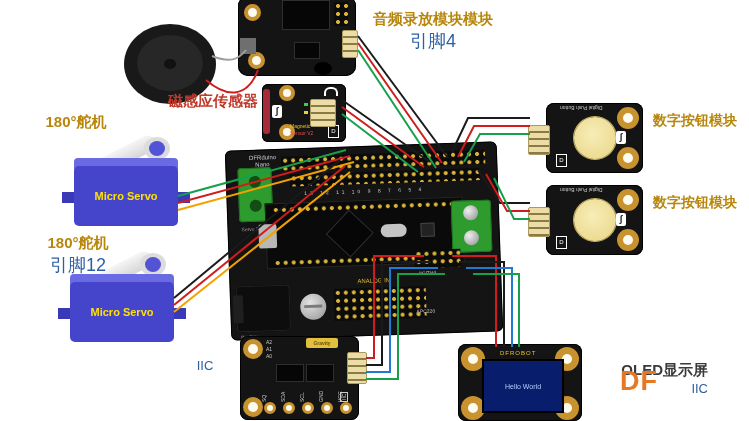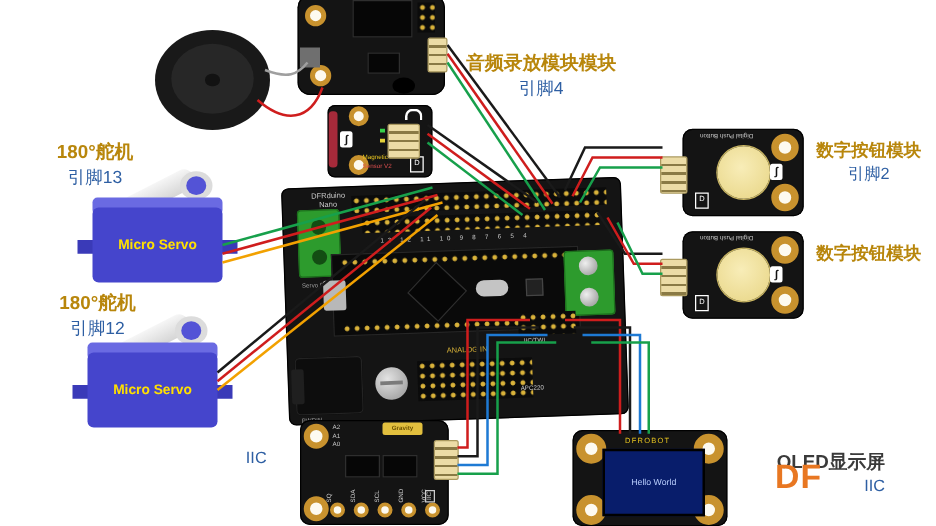--- a/index.html
+++ b/index.html
@@ -4,21 +4,21 @@
 <style>
   html,body { margin:0; padding:0; background:#fff; }
   #canvas {
     position:relative; width:749px; height:421px; background:#ffffff;
     overflow:hidden; font-family:"Liberation Sans", sans-serif;
   }
   .abs { position:absolute; }
   
   .lbl { position:absolute; text-align:center; line-height:1.25; }
   .lbl .name { display:block; font-weight:bold; font-size:15px; color:#b8860b; }
-  .lbl .pin  { display:block; font-size:14px; color:#2e5fa3; margin-top:1px; }
+  .lbl .pin  { display:block; font-size:18px; color:#2e5fa3; margin-top:1px; }
   .lbl.red .name { color:#c0392b; }
   .lbl.dark .name { color:#3a3a3a; }
   .watermark { position:absolute; font-size:27px; font-weight:bold; color:#e87722; letter-spacing:1px; }
   
   .pcb { position:absolute; background:#141414; border-radius:8px; box-shadow:0 0 0 1px #000 inset; }
   .hole { position:absolute; border-radius:50%; background:#fdfaf0; border:5px solid #c8922e; box-sizing:border-box; }
   .jst { position:absolute; background:#ecdca6; border:1px solid #ab9a60; border-radius:2px;
          background-image:repeating-linear-gradient(180deg, rgba(0,0,0,0) 0 5px, #8a7a45 5px 7px); }
   .ic { position:absolute; background:#060606; border:1px solid #2e2e2e; }
   .pin-dots { position:absolute; background-image:radial-gradient(circle at 4px 4px, #d9b23a 1.6px, rgba(0,0,0,0) 2.3px);
@@ -254,42 +254,41 @@
     <polyline points="431,262 382,262 382,365 366,365" stroke="#1a1a1a" stroke-width="2"></polyline>
     <polyline points="438,268 390,268 390,372 366,372" stroke="#1e7ad4" stroke-width="2"></polyline>
     <polyline points="445,274 398,274 398,379 366,379" stroke="#17a04b" stroke-width="2"></polyline>
 
     <polyline points="452,256 496,256 496,347" stroke="#cf1d1d" stroke-width="2"></polyline>
     <polyline points="459,262 504,262 504,347" stroke="#1a1a1a" stroke-width="2"></polyline>
     <polyline points="466,268 512,268 512,347" stroke="#1e7ad4" stroke-width="2"></polyline>
     <polyline points="473,274 519,274 519,347" stroke="#17a04b" stroke-width="2"></polyline>
   </svg>
 
-  <div class="lbl" style="left:358px; top:10px; width:150px;margin-top:32px;">
+  <div class="lbl" style="left:358px; top:10px; width:150px;">
     <span class="name">音频录放模块模块</span>
     <span class="pin">引脚4</span>
   </div>
 
 
   <div class="lbl red" style="left:160px; top:92px; width:106px;">
+    <span class="name">磁感应传感器</span>
   </div>
 
   <div class="lbl" style="left:28px; top:113px; width:96px;">
     <span class="name">180°舵机</span>
-    <span class="pin">引脚13</span>
   </div>
 
   <div class="lbl" style="left:30px; top:234px; width:96px;">
     <span class="name">180°舵机</span>
     <span class="pin">引脚12</span>
   </div>
 
   <div class="lbl" style="left:642px; top:112px; width:106px;">
     <span class="name" style="font-size:14px;">数字按钮模块</span>
-    <span class="pin" style="font-size:13px;">引脚2</span>
   </div>
 
   <div class="lbl" style="left:642px; top:194px; width:106px;">
     <span class="name" style="font-size:14px;">数字按钮模块</span>
   </div>
 
   <div class="lbl" style="left:150px; top:357px; width:110px;">
     <span class="pin" style="font-size:13px;">IIC</span>
   </div>
 

